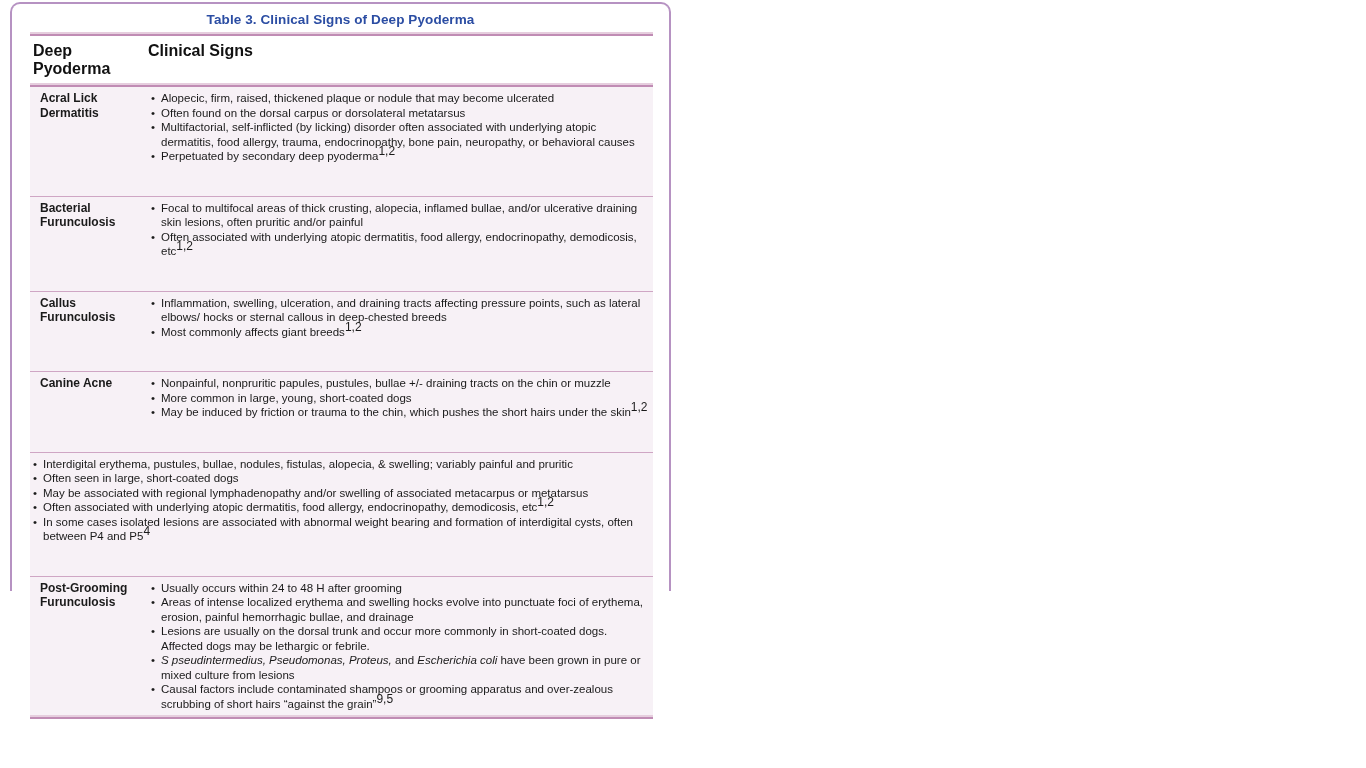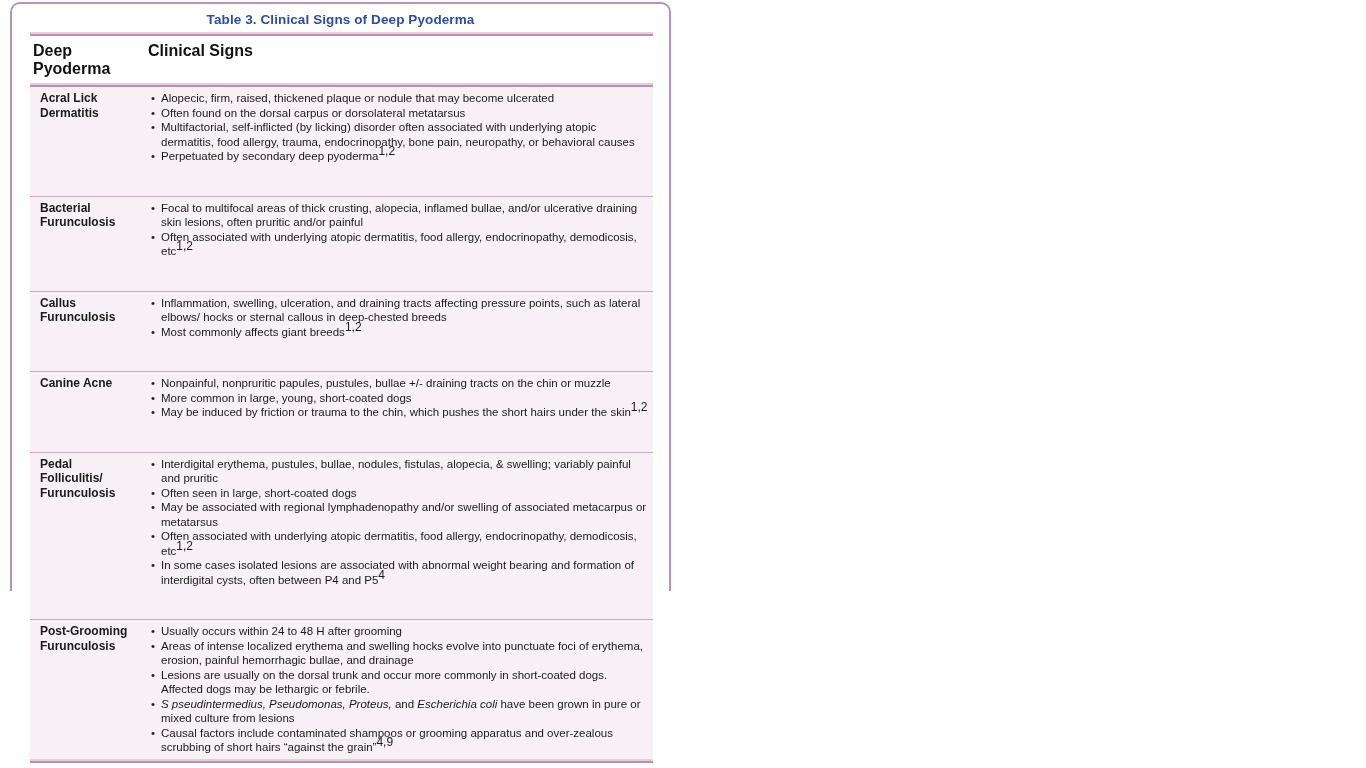--- a/index.html
+++ b/index.html
@@ -116,21 +116,20 @@
                 <span class="bullet-marker">•</span>
                 <span class="sign-text"><span>More common in large, young, short-coated dogs</span></span>
               </div>
               <div class="sign-item">
                 <span class="bullet-marker">•</span>
                 <span class="sign-text"><span>May be induced by friction or trauma to the chin, which pushes the short hairs under the skin</span><sup>1,2</sup></span>
               </div>
             </div>
           </div>
           <div class="trow">
-            <div class="condition">Pedal Folliculitis/ Furunculosis</div>
             <div class="signs">
               <div class="sign-item">
                 <span class="bullet-marker">•</span>
                 <span class="sign-text"><span>Interdigital erythema, pustules, bullae, nodules, fistulas, alopecia, &amp; swelling; variably painful and pruritic</span></span>
               </div>
               <div class="sign-item">
                 <span class="bullet-marker">•</span>
                 <span class="sign-text"><span>Often seen in large, short-coated dogs</span></span>
               </div>
               <div class="sign-item">
@@ -161,21 +160,21 @@
               <div class="sign-item">
                 <span class="bullet-marker">•</span>
                 <span class="sign-text"><span>Lesions are usually on the dorsal trunk and occur more commonly in short-coated dogs. Affected dogs may be lethargic or febrile.</span></span>
               </div>
               <div class="sign-item">
                 <span class="bullet-marker">•</span>
                 <span class="sign-text"><i>S pseudintermedius, Pseudomonas, Proteus,</i><span> and </span><i>Escherichia coli</i><span> have been grown in pure or mixed culture from lesions</span></span>
               </div>
               <div class="sign-item">
                 <span class="bullet-marker">•</span>
-                <span class="sign-text"><span>Causal factors include contaminated shampoos or grooming apparatus and over-zealous scrubbing of short hairs “against the grain”</span><sup>4,9</sup></span>
+                <span class="sign-text"><span>Causal factors include contaminated shampoos or grooming apparatus and over-zealous scrubbing of short hairs “against the grain”</span><sup>9,5</sup></span>
               </div>
             </div>
           </div>
         </div>
       <div class="hline-thick"></div>
     </div>
   </div>
 </div>
 
 </body></html>

